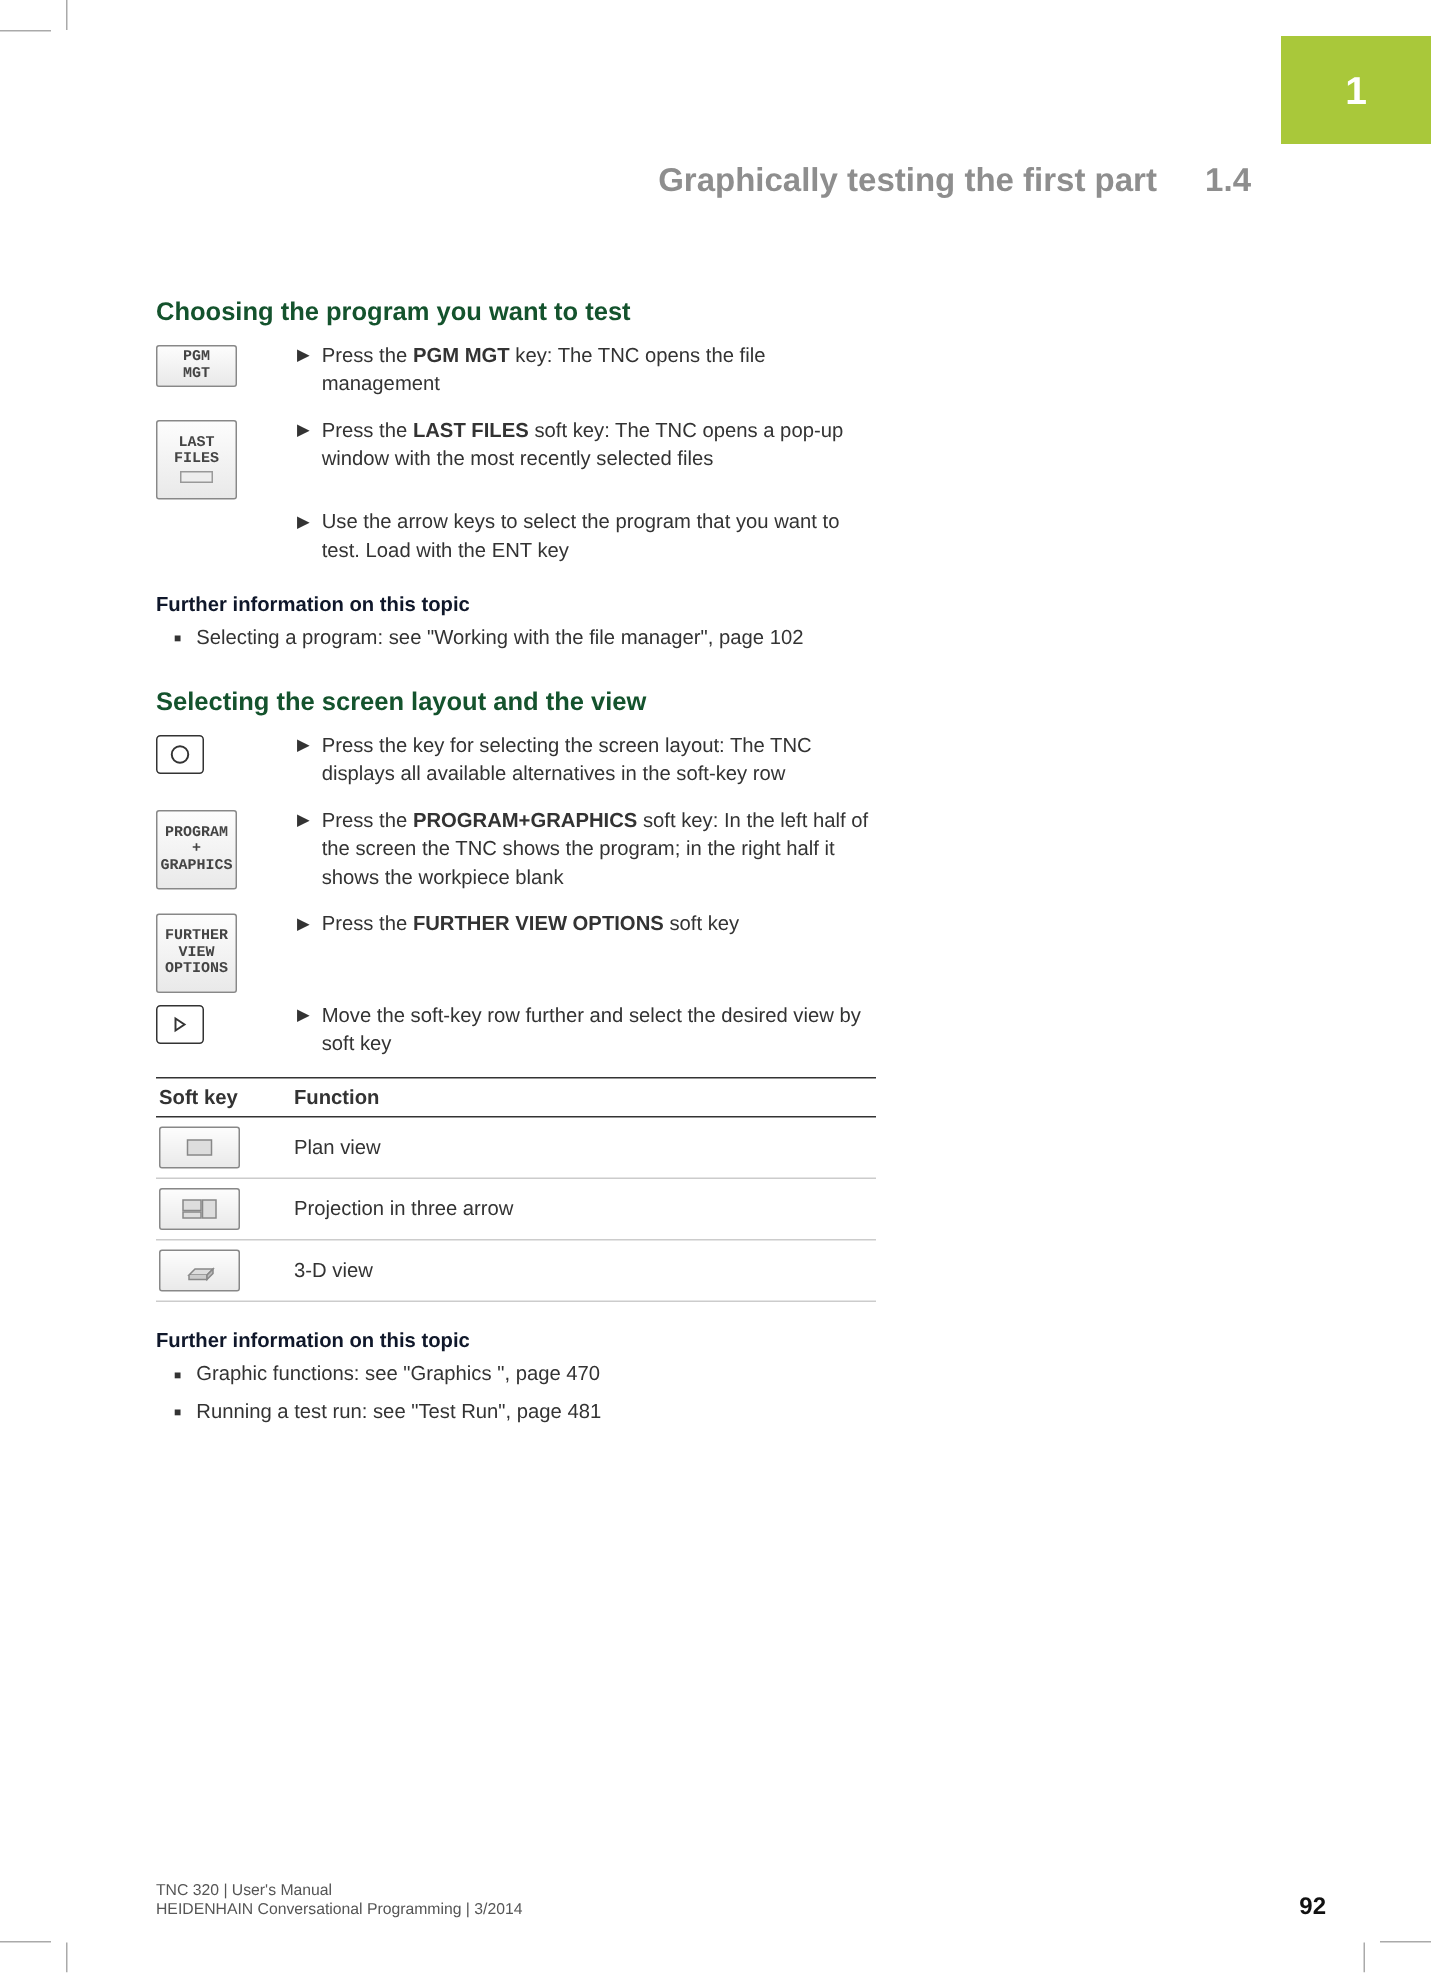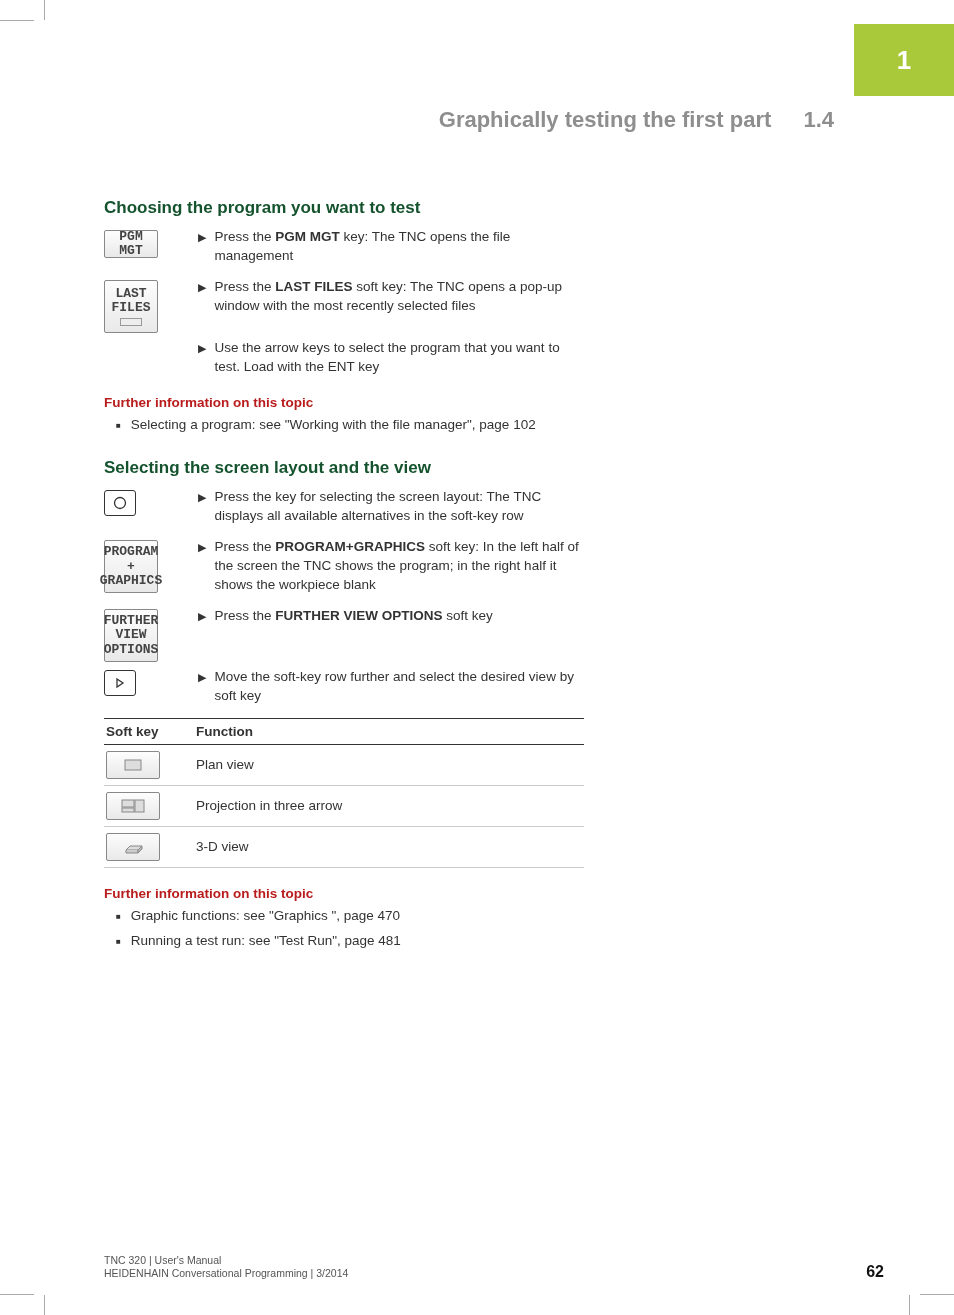--- a/index.html
+++ b/index.html
@@ -84,41 +84,41 @@
   }
   .tri { margin-right: 8px; margin-top: 2px; font-size: 11px; color: #333; }
   .sq  { margin-right: 10px; margin-top: 4px; font-size: 8px; color: #333; }
 
   .bullet-line .body { flex: 1; }
   .bold { font-weight: bold; }
 
   .further {
     font-size: 13.5px;
     font-weight: bold;
-    color: #b91c1c;
+    color: #0f172a;
     margin-top: 12px;
     margin-bottom: 6px;
   }
   .further-list .bullet-line { padding-left: 12px; }
 
   .para {
     font-size: 13.5px;
     color: #333;
     line-height: 1.4;
     margin-top: 14px;
     margin-bottom: 8px;
   }
 
   .softkey {
     width: 54px;
     height: 28px;
     border: 1px solid #888;
     border-radius: 2px;
     background: linear-gradient(#fdfdfd, #e9e9e9);
-    font-size: 13px;
+    font-size: 10px;
     font-weight: bold;
     font-family: "Courier New", monospace;
     color: #444;
     display: flex;
     flex-direction: column;
     align-items: center;
     justify-content: center;
     line-height: 1.1;
     text-align: center;
   }
@@ -375,14 +375,14 @@
     </div>
   </div>
 
 </div>
 
 <div class="footer">
   <div class="doc-meta">
     <div>TNC 320 | User's Manual</div>
     <div>HEIDENHAIN Conversational Programming | 3/2014</div>
   </div>
-  <div class="page-no">62</div>
+  <div class="page-no">92</div>
 </div>
 
 </body></html>

